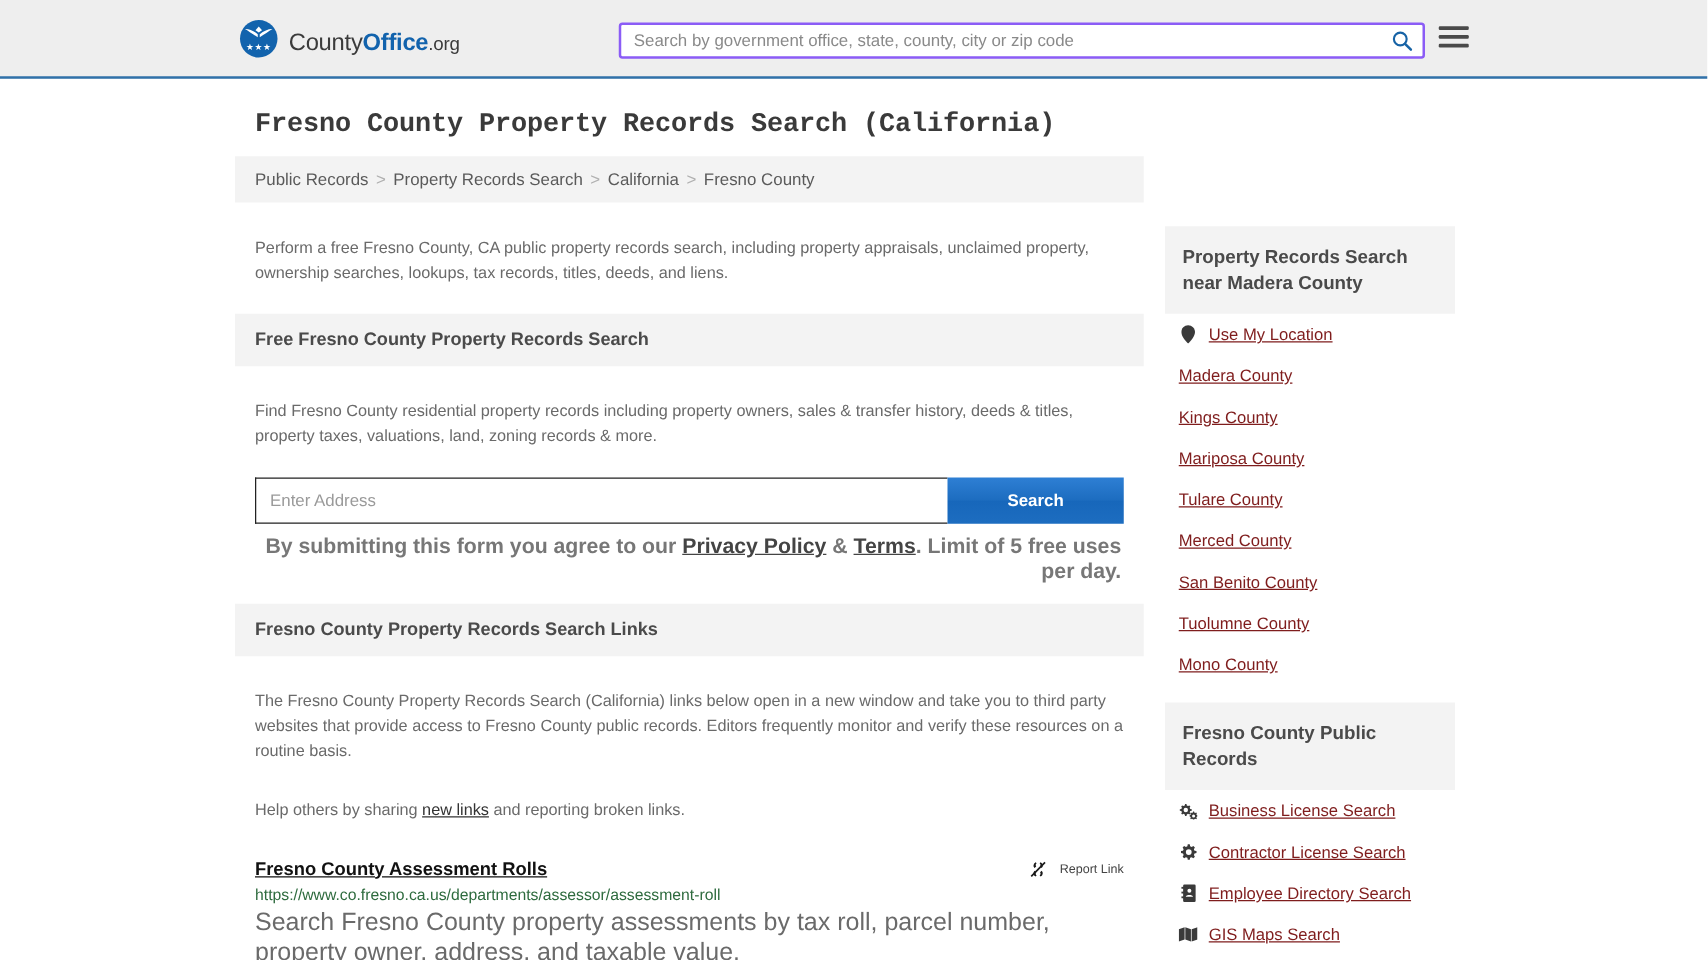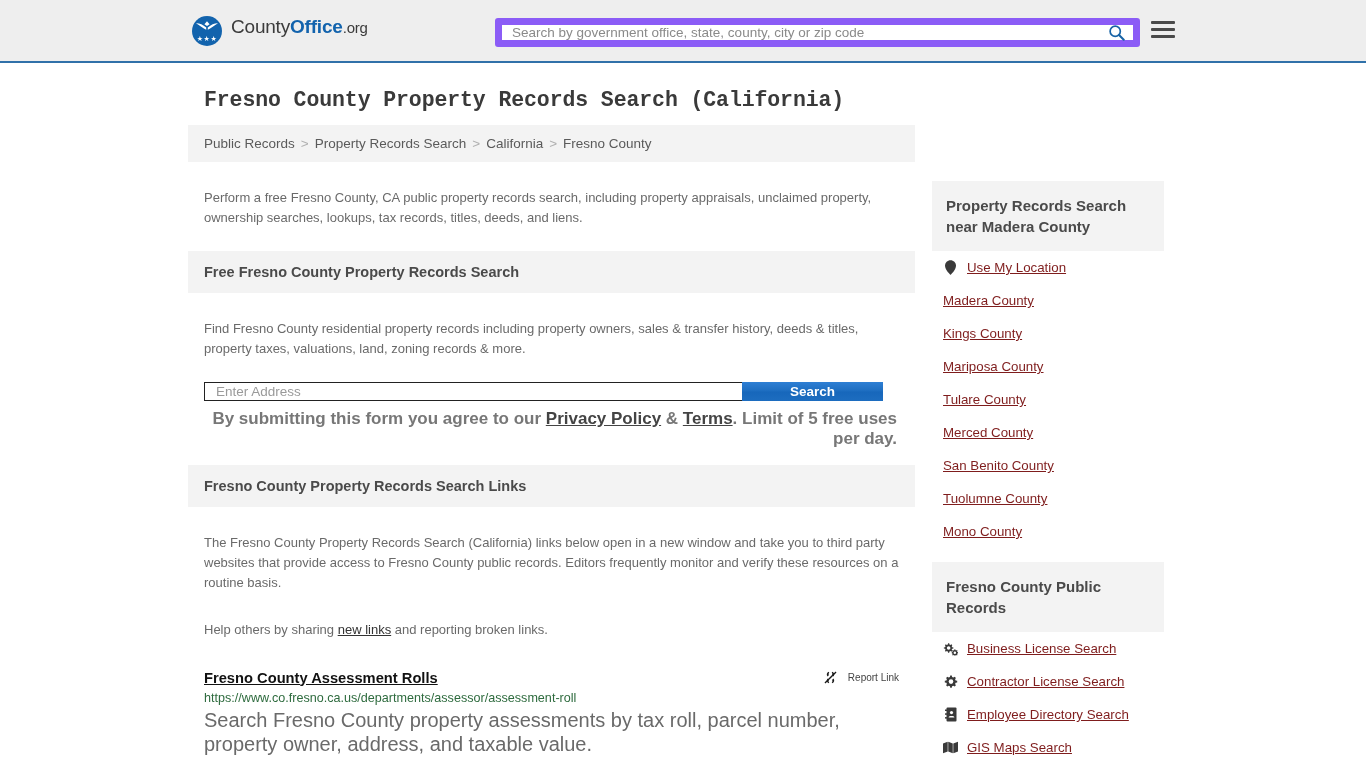--- a/index.html
+++ b/index.html
@@ -17,21 +17,21 @@
   .site-header {
     height: 63px;
     background: #eeeeee;
     border-bottom: 2px solid #3071a9;
     display: flex;
     align-items: center;
     position: relative;
   }
   .brand {
     display: flex;
-    align-items: flex-start;
+    align-items: flex-end;
     margin-left: 192px;
     text-decoration: none;
   }
   .brand-mark {
     width: 30px; height: 30px;
     border-radius: 50%;
     background: #1263ad;
     position: relative;
     flex: none;
     overflow: hidden;
@@ -60,21 +60,21 @@
   .brand-text .w2 { color: #1263ad; font-weight: bold; }
   .brand-text .w3 { color: #3b3b3b; font-size: 15px; }
 
   .header-search {
     position: absolute;
     left: 495px;
     top: 18px;
     width: 645px;
     height: 29px;
     background: #ffffff;
-    border: 7px solid #8b5cf6;
+    border: 2px solid #8b5cf6;
     border-radius: 3px;
     display: flex;
   }
   .header-search input {
     flex: 1;
     border: none;
     outline: none;
     background: transparent;
     font-family: "Liberation Sans", sans-serif;
     font-size: 13.5px;
@@ -152,22 +152,22 @@
     font-size: 13px;
     line-height: 20px;
     color: #6a6a6a;
     padding: 13px 16px 10px 16px;
   }
   .body-text.tight { padding-bottom: 4px; }
 
   
   .addr-form {
     display: flex;
-    margin: 8px 32px 0 16px;
-    height: 19px;
+    margin: 8px 16px 0 16px;
+    height: 37px;
   }
   .addr-input {
     flex: 1;
     border: 1px solid #222222;
     border-right: none;
     font-family: "Liberation Sans", sans-serif;
     font-size: 13.5px;
     color: #333333;
     padding: 0 11px;
     outline: none;

